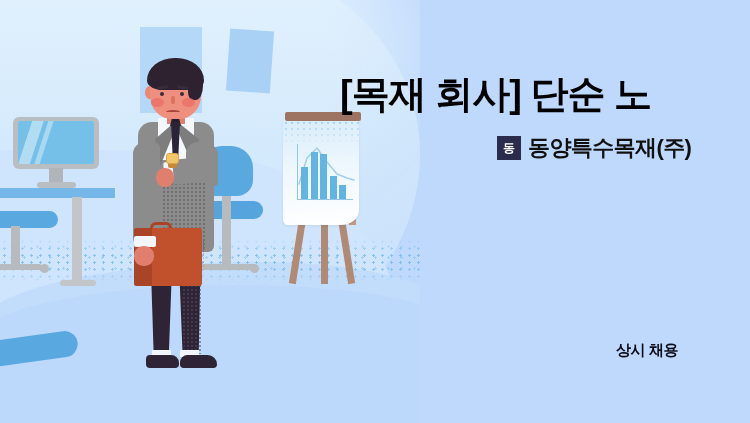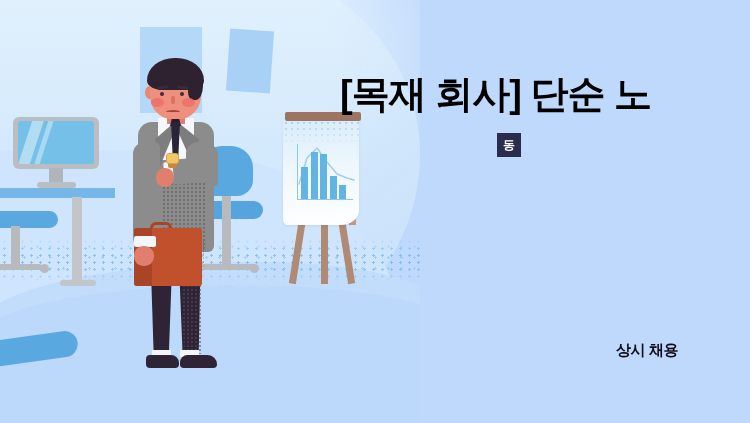--- a/index.html
+++ b/index.html
@@ -386,18 +386,19 @@
       <div class="m-hand-l"></div>
     </div>
   </div>
 
   <div id="textblock">
 
     <div id="job-title">[목재 회사] 단순 노</div>
 
     <div id="company-row">
       <div id="company-badge">동</div>
+      <div id="company-name">동양특수목재(주)</div>
     </div>
 
     <div id="hiring-type">상시 채용</div>
   </div>
 
 </div>
 
 </body></html>

